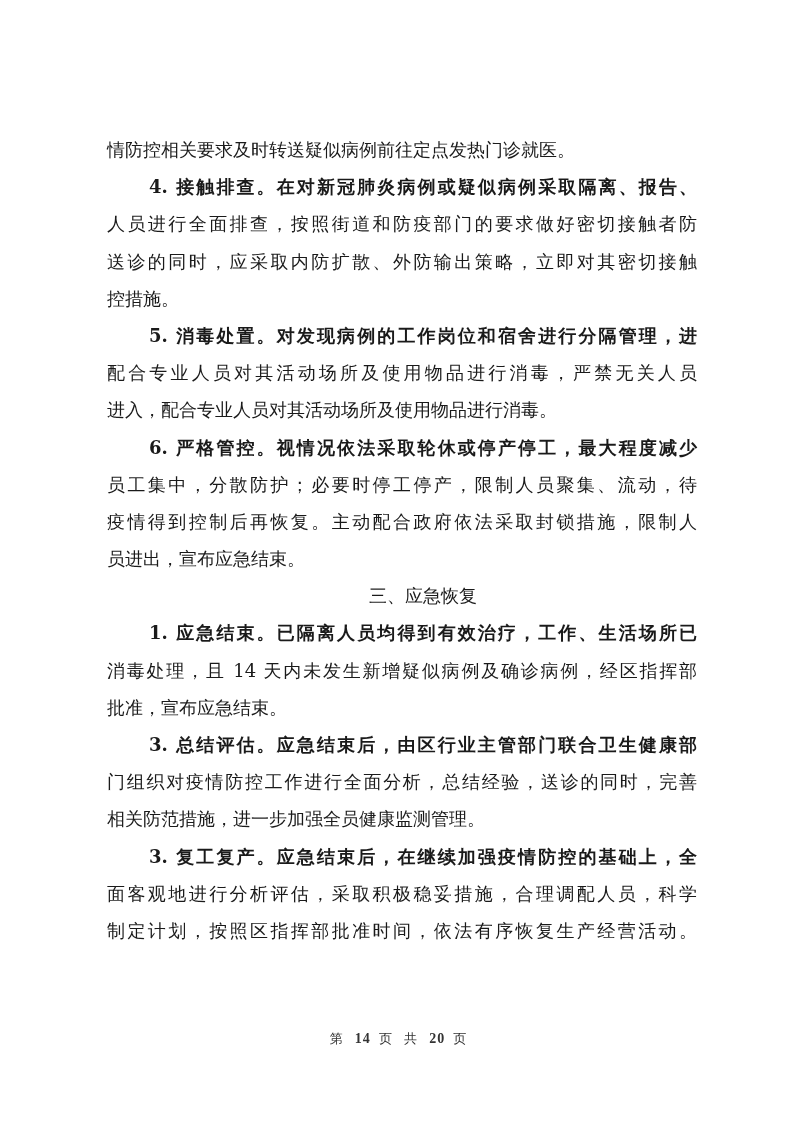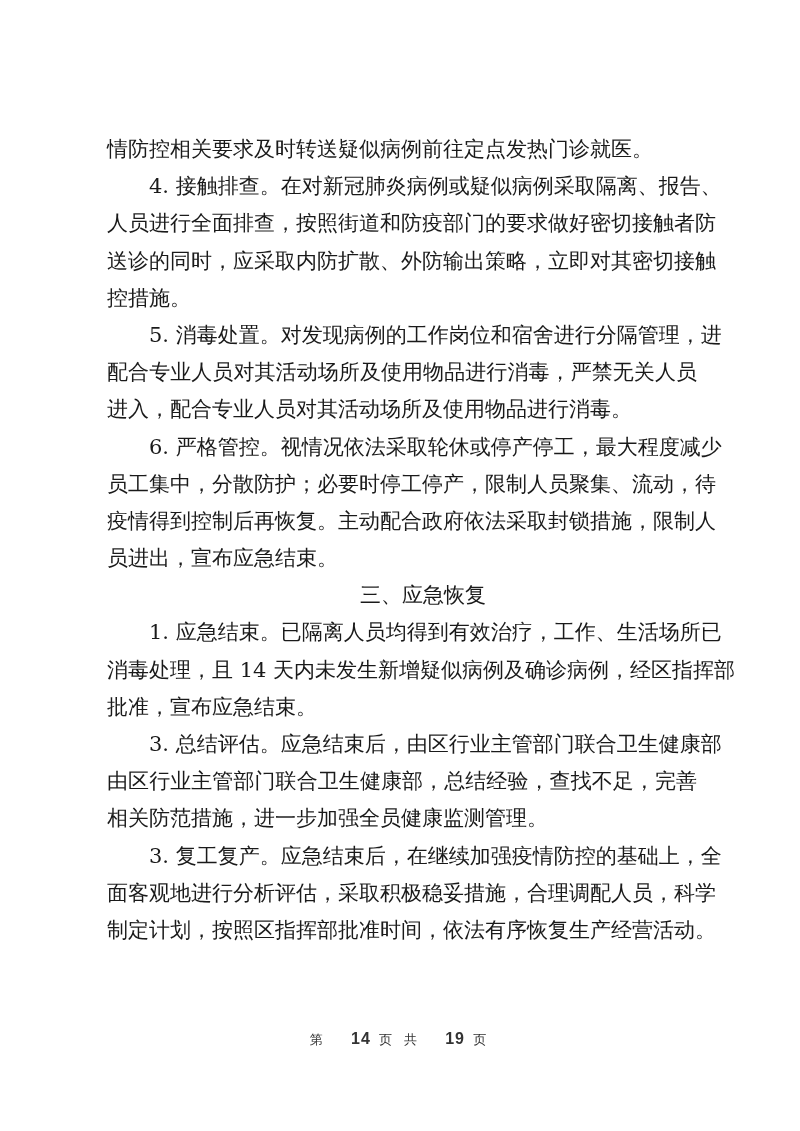--- a/index.html
+++ b/index.html
@@ -24,52 +24,52 @@
     }
     .body-text {
       position: absolute;
       left: 107px;
       top: 131px;
       width: 590px;
     }
     .line {
       height: 37.2px;
       line-height: 37.2px;
-      font-size: 21px;
+      font-size: 18px;
       white-space: nowrap;
       overflow: visible;
       display: block;
     }
     .line.justify {
       text-align: justify;
       text-align-last: justify;
     }
     .line.indent {
       padding-left: 42px;
       text-align: center;
     }
     .line.indent.justify {
       width: calc(100% - 42px);
+      font-weight: bold;
     }
     .footer {
       position: absolute;
       left: 0;
       width: 800px;
       top: 1030px;
       text-align: center;
       font-size: 13px;
       color: #333333;
       letter-spacing: 4px;
     }
     .footer b {
-      font-family: Liberation Sans, sans-serif;
+      font-family: Liberation Serif, serif;
       font-weight: bold;
-      font-size: 16px;
+      font-size: 14px;
       letter-spacing: 1px;
-      margin-left: 16px;
     }
   </style>
 </head>
 <body>
 
 <div class="page">
   <div class="body-text">
     <span class="line">情防控相关要求及时转送疑似病例前往定点发热门诊就医。</span>
     <span class="line indent justify">4. 接触排查。在对新冠肺炎病例或疑似病例采取隔离、报告、</span>
     <span class="line justify">人员进行全面排查，按照街道和防疫部门的要求做好密切接触者防</span>
@@ -80,27 +80,27 @@
     <span class="line">进入，配合专业人员对其活动场所及使用物品进行消毒。</span>
     <span class="line indent justify">6. 严格管控。视情况依法采取轮休或停产停工，最大程度减少</span>
     <span class="line justify">员工集中，分散防护；必要时停工停产，限制人员聚集、流动，待</span>
     <span class="line justify">疫情得到控制后再恢复。主动配合政府依法采取封锁措施，限制人</span>
     <span class="line">员进出，宣布应急结束。</span>
     <span class="line indent">三、应急恢复</span>
     <span class="line indent justify">1. 应急结束。已隔离人员均得到有效治疗，工作、生活场所已</span>
     <span class="line justify">消毒处理，且 14 天内未发生新增疑似病例及确诊病例，经区指挥部</span>
     <span class="line">批准，宣布应急结束。</span>
     <span class="line indent justify">3. 总结评估。应急结束后，由区行业主管部门联合卫生健康部</span>
-    <span class="line justify">由区行业主管部门联合卫生健康部，总结经验，查找不足，完善</span>
+    <span class="line justify">门组织对疫情防控工作进行全面分析，总结经验，送诊的同时，完善</span>
     <span class="line">相关防范措施，进一步加强全员健康监测管理。</span>
     <span class="line indent justify">3. 复工复产。应急结束后，在继续加强疫情防控的基础上，全</span>
     <span class="line justify">面客观地进行分析评估，采取积极稳妥措施，合理调配人员，科学</span>
     <span class="line justify">制定计划，按照区指挥部批准时间，依法有序恢复生产经营活动。</span>
   </div>
 
   <div class="footer">
     <span>第</span>
     <b>14</b>
     <span>页 共</span>
-    <b>19</b>
+    <b>20</b>
     <span>页</span>
   </div>
 </div>
 
 </body></html>

